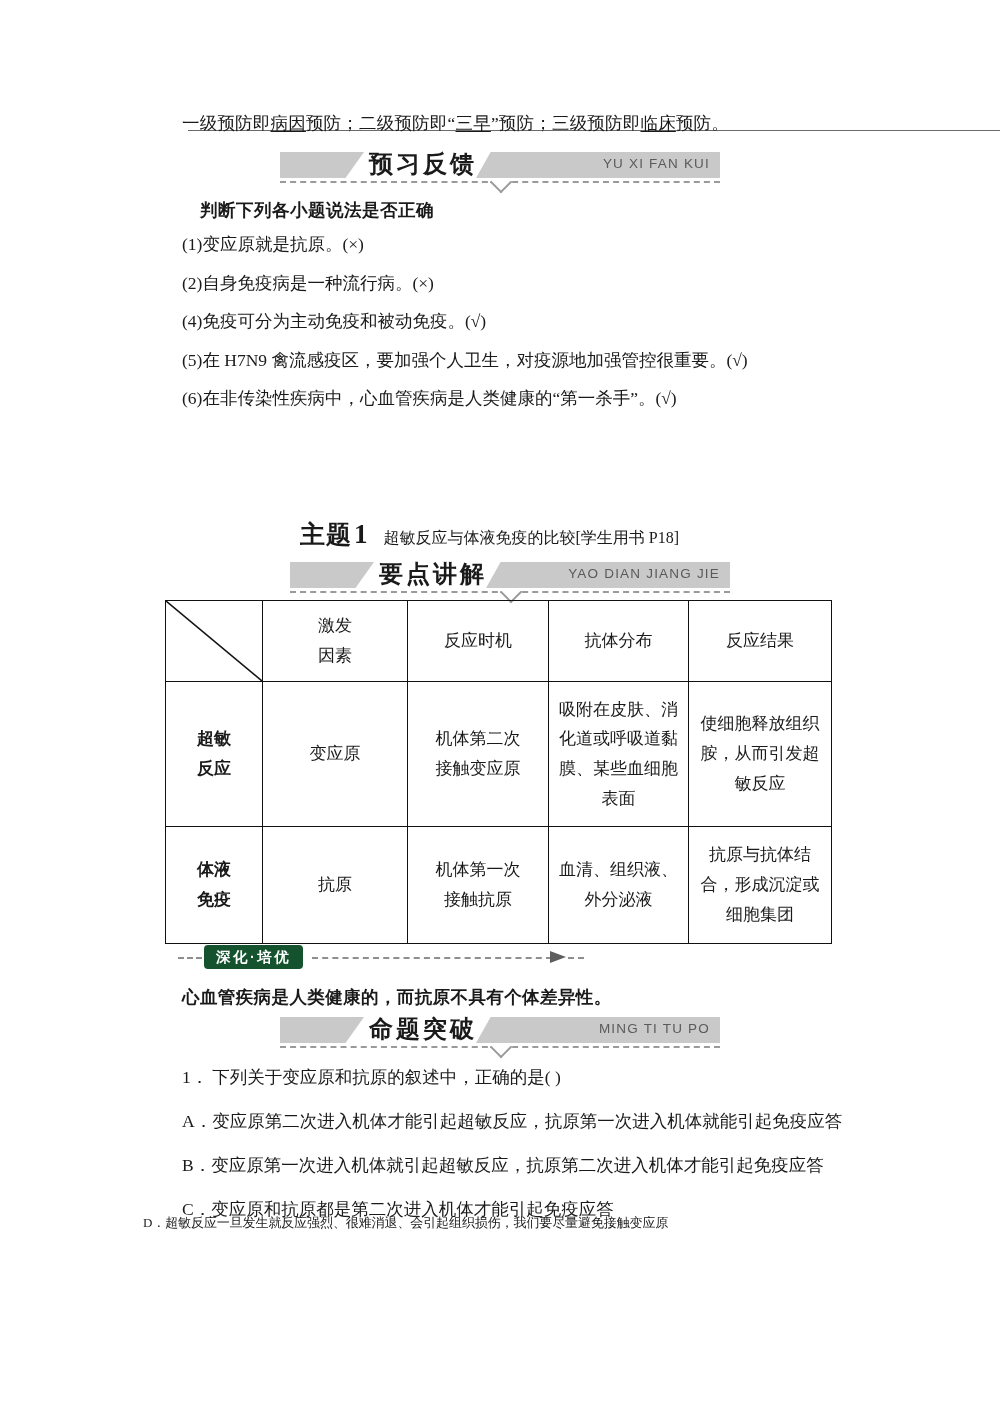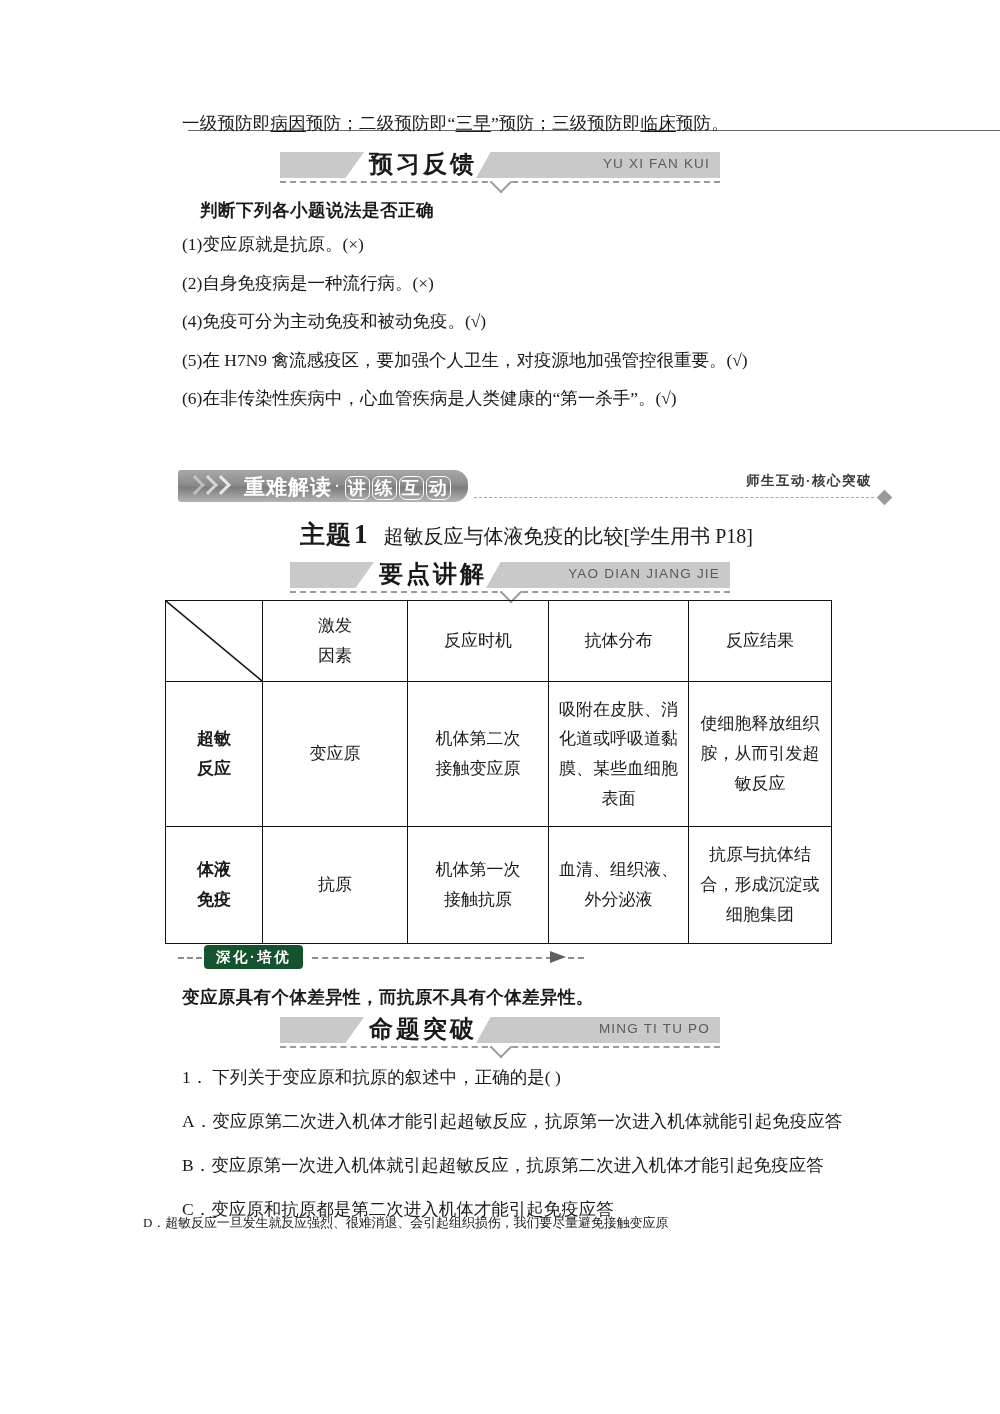--- a/index.html
+++ b/index.html
@@ -223,21 +223,21 @@
     letter-spacing: 1px;
     margin-top: 36px;
   }
   .topic .tnum {
     font-family: "Liberation Serif", serif;
     font-weight: bold;
     font-size: 27px;
     padding-left: 2px;
   }
   .topic .ttext {
-    font-size: 20px;
+    font-size: 16px;
     padding-left: 16px;
     text-align: center;
   }
 
   
   table.maintable {
     position: absolute;
     left: 165px; top: 600px;
     width: 666px;
     border-collapse: collapse;
@@ -376,32 +376,20 @@
 
   <div class="judge-title">判断下列各小题说法是否正确</div>
   <div class="judge-list">
     <div class="jl">(1)变应原就是抗原。(×)</div>
     <div class="jl">(2)自身免疫病是一种流行病。(×)</div>
     <div class="jl">(4)免疫可分为主动免疫和被动免疫。(√)</div>
     <div class="jl">(5)在 H7N9 禽流感疫区，要加强个人卫生，对疫源地加强管控很重要。(√)</div>
     <div class="jl">(6)在非传染性疾病中，心血管疾病是人类健康的“第一杀手”。(√)</div>
   </div>
 
-  <div class="sect">
-    <div class="slab"></div>
-    <div class="arrows">
-        <i></i>
-        <i></i>
-        <i></i>
-      </div>
-    <div class="slab-text"><span>重难解读</span><span class="dot">·</span><span class="boxed">讲</span><span class="boxed">练</span><span class="boxed">互</span><span class="boxed">动</span></div>
-    <div class="sect-dash"></div>
-    <div class="sect-right">师生互动·核心突破</div>
-    <div class="diamond"></div>
-  </div>
 
   <div class="topic"><span class="tlabel">主题</span><span class="tnum">1</span><span class="ttext">超敏反应与体液免疫的比较[学生用书 P18]</span></div>
 
   <div class="banner" style="left:290px; top:558px;">
     <div class="bar-left"></div>
     <div class="bar-right"></div>
     <div class="cn">要点讲解</div>
     <div class="py">YAO DIAN JIANG JIE</div>
     <div class="dash"></div>
     <div class="chev"></div>
@@ -459,21 +447,21 @@
   </tbody>
     </table>
 
   <div class="deep">
     <div class="dl"></div>
     <div class="tag">深化·培优</div>
     <div class="dr"></div>
     <div class="arrowhead"></div>
     <div class="arrowtail"></div>
   </div>
-  <div class="deep-text">变应原具有个体差异性，而抗原不具有个体差异性。</div>
+  <div class="deep-text">心血管疾病是人类健康的，而抗原不具有个体差异性。</div>
 
   <div class="banner" style="left:280px; top:1013px;">
     <div class="bar-left"></div>
     <div class="bar-right"></div>
     <div class="cn">命题突破</div>
     <div class="py">MING TI TU PO</div>
     <div class="dash"></div>
     <div class="chev"></div>
   </div>
 

